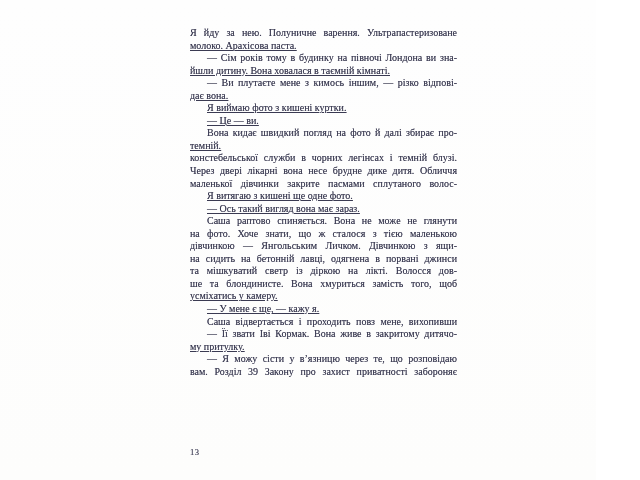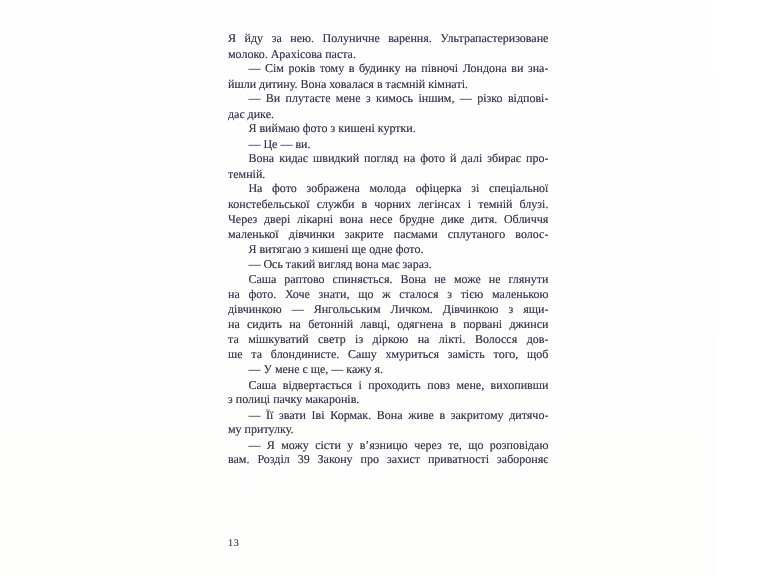--- a/index.html
+++ b/index.html
@@ -30,20 +30,21 @@
   .line {
     height: 12.56px;
     line-height: 12.56px;
     overflow: hidden;
     text-align: justify;
     text-align-last: justify;
     white-space: normal;
   }
   .line.end {
     text-align-last: left;
+    text-decoration: underline;
   }
   .line.indent {
     text-indent: 17px;
   }
   .page-number {
     position: absolute;
     left: 190px;
     top: 447px;
     width: 259px;
     font-size: 8.5px;
@@ -56,39 +57,38 @@
 </head>
 <body>
 
 <div class="page">
   <div class="text-block">
       <div class="line">Я йду за нею. Полуничне варення. Ультрапастеризоване</div>
       <div class="line end">молоко. Арахісова паста.</div>
       <div class="line indent">— Сім років тому в будинку на півночі Лондона ви зна-</div>
       <div class="line end">йшли дитину. Вона ховалася в таємній кімнаті.</div>
       <div class="line indent">— Ви плутаєте мене з кимось іншим, — різко відпові-</div>
-      <div class="line end">дає дике.</div>
+      <div class="line end">дає вона.</div>
       <div class="line indent end">Я виймаю фото з кишені куртки.</div>
       <div class="line indent end">— Це — ви.</div>
       <div class="line indent">Вона кидає швидкий погляд на фото й далі збирає про-</div>
       <div class="line end">темній.</div>
-      <div class="line indent">На фото зображена молода офіцерка зі спеціальної</div>
       <div class="line">констебельської служби в чорних легінсах і темній блузі.</div>
       <div class="line">Через двері лікарні вона несе брудне дике дитя. Обличчя</div>
       <div class="line">маленької дівчинки закрите пасмами сплутаного волос-</div>
       <div class="line indent end">Я витягаю з кишені ще одне фото.</div>
       <div class="line indent end">— Ось такий вигляд вона має зараз.</div>
       <div class="line indent">Саша раптово спиняється. Вона не може не глянути</div>
       <div class="line">на фото. Хоче знати, що ж сталося з тією маленькою</div>
       <div class="line">дівчинкою — Янгольським Личком. Дівчинкою з ящи-</div>
       <div class="line">на сидить на бетонній лавці, одягнена в порвані джинси</div>
       <div class="line">та мішкуватий светр із діркою на лікті. Волосся дов-</div>
-      <div class="line">ше та блондинисте. Сашу хмуриться замість того, щоб</div>
+      <div class="line">ше та блондинисте. Вона хмуриться замість того, щоб</div>
+      <div class="line end">усміхатись у камеру.</div>
       <div class="line indent end">— У мене є ще, — кажу я.</div>
       <div class="line indent">Саша відвертається і проходить повз мене, вихопивши</div>
-      <div class="line end">з полиці пачку макаронів.</div>
       <div class="line indent">— Її звати Іві Кормак. Вона живе в закритому дитячо-</div>
       <div class="line end">му притулку.</div>
       <div class="line indent">— Я можу сісти у в’язницю через те, що розповідаю</div>
       <div class="line">вам. Розділ 39 Закону про захист приватності забороняє</div>
     </div>
   <div class="page-number">13</div>
 </div>
 
 </body></html>

